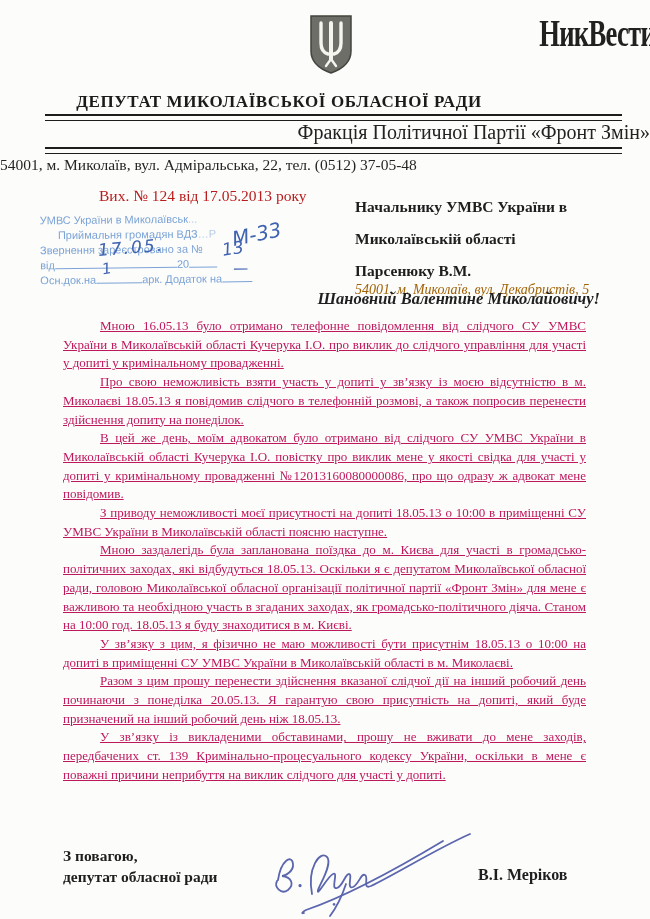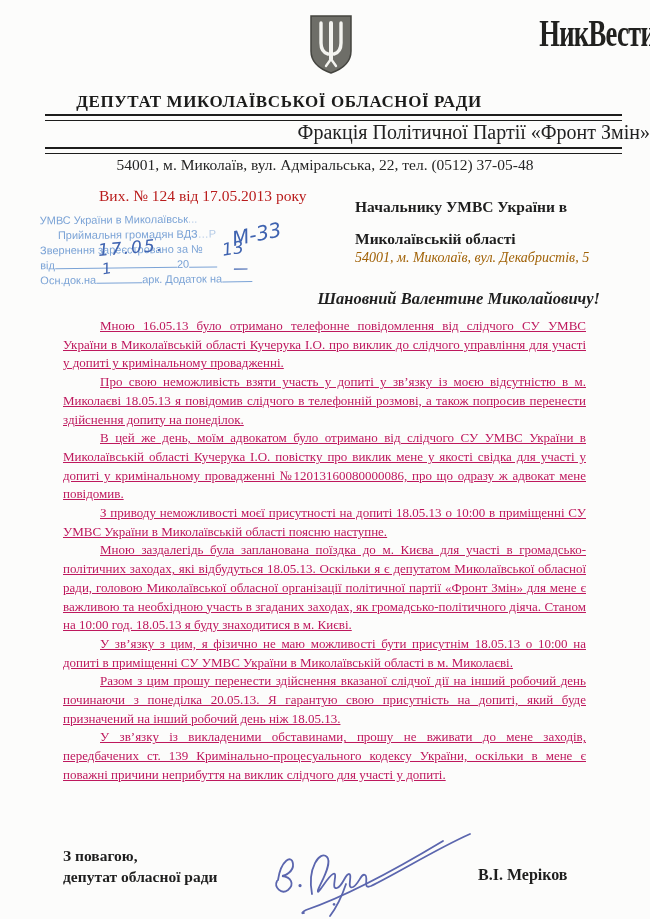--- a/index.html
+++ b/index.html
@@ -23,21 +23,21 @@
   }
   .rule { position:absolute; left:45px; width:577px; height:7px;
     border-top:2.5px solid #1d1d1c; border-bottom:1.5px solid #1d1d1c; }
   .rule1 { top:114px; }
   .rule2 { top:147px; }
   .lh-subtitle {
     position:absolute; left:0; top:121px; width:650px; text-align:right;
     font-size:20px; color:#222; 
   }
   .lh-address {
-    position:absolute; left:0; top:156px; width:650px; text-align:center;
+    position:absolute; left:0; top:156px; width:650px; text-align:left;
     font-size:15.5px; color:#252525;
   }
   
   .ref-line { position:absolute; left:90px; top:187px; font-size:15.5px; color:#b91c1c;margin-left:9px; }
   .recipient { position:absolute; left:355px; top:185px; width:265px; }
   .recipient .b { font-weight:bold; font-size:15.5px; line-height:20px; color:#1e1e1e;margin-top:12px; }
   .recipient .addr { font-style:italic; font-size:14px; margin-top:1px; color:#a16207; }
   
   .stamp {
     position:absolute; left:40px; top:212px; width:250px;
@@ -92,20 +92,21 @@
   <div class="rule rule1"></div>
   <div class="lh-subtitle">Фракція Політичної Партії «Фронт Змін»</div>
   <div class="rule rule2"></div>
   <div class="lh-address">54001, м. Миколаїв, вул. Адміральська, 22, тел. (0512) 37-05-48</div>
 
   <div class="ref-line">Вих. № 124 від 17.05.2013 року</div>
 
   <div class="recipient">
     <div class="b">Начальнику  УМВС України в</div>
     <div class="b">Миколаївській області</div>
+    <div class="b">Парсенюку В.М.</div>
     <div class="addr">54001, м. Миколаїв, вул. Декабристів, 5</div>
   </div>
 
   <div class="stamp">
     <div class="l1"><span>УМВС  України в Миколаївськ</span><span class="faded">...</span></div>
     <div class="l2"><span>Приймальня громадян  ВДЗ</span><span class="faded">…Р</span></div>
     <div class="l3"><span>Звернення  зареєстровано  за №</span></div>
     <div class="l4">
       <span>від</span><span class="blank" style="width:122px"></span><span>20</span><span class="blank" style="width:28px"></span>
     </div>

